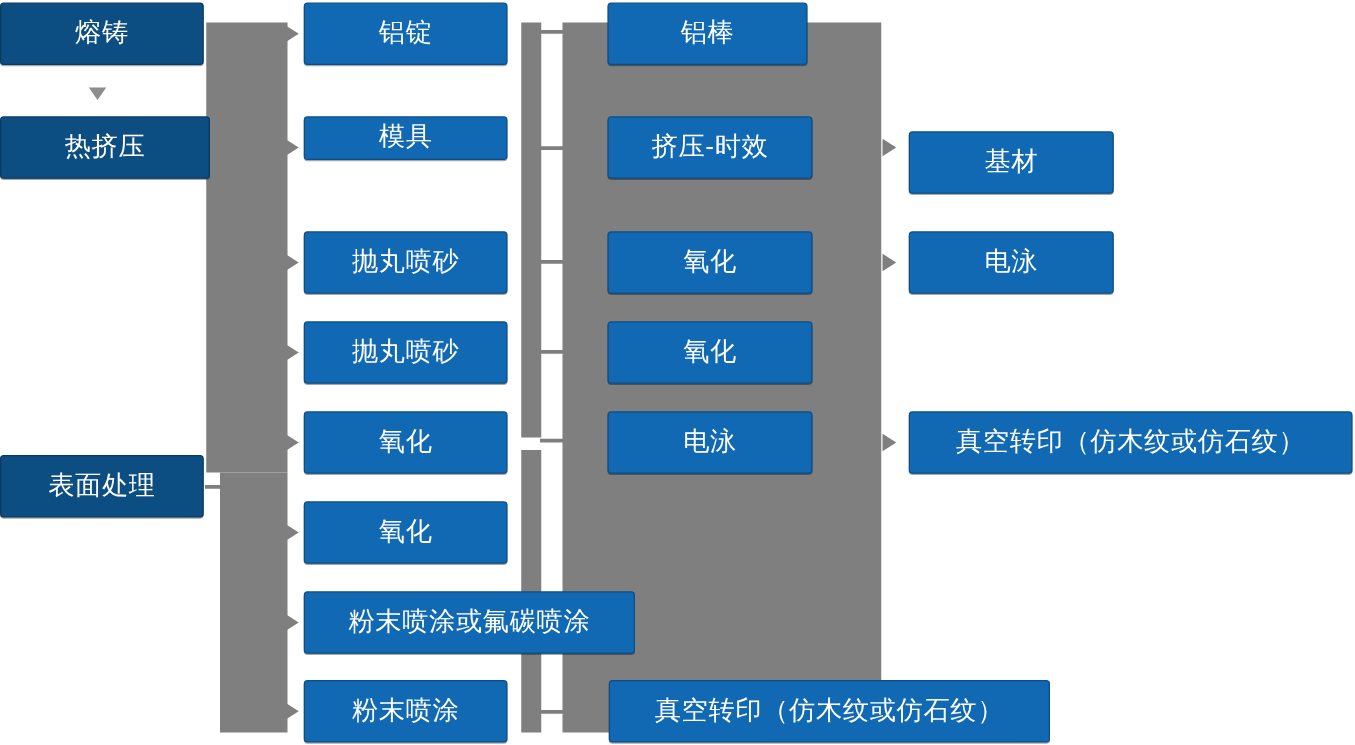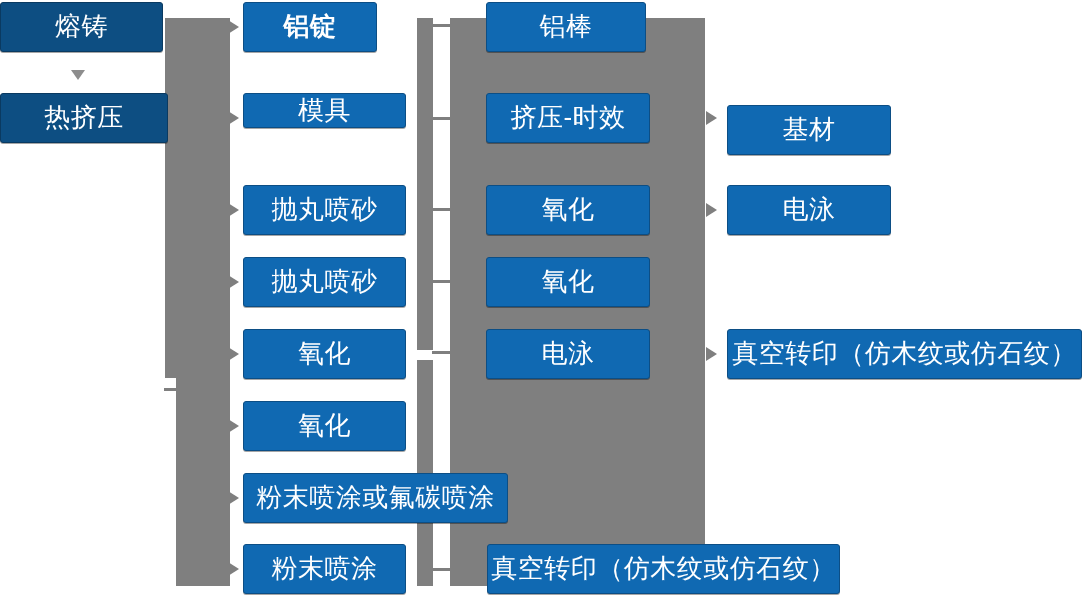--- a/index.html
+++ b/index.html
@@ -68,21 +68,21 @@
     background: #0d4e82;
     border-color: #0a3a61;
   }
   .box.light {
     background: #1069b2;
     border-color: #0c4e85;
   }
   .box .lbl {
     display: block;
   }
-  .fs21 { font-size: 26px; }
+  .fs21 { font-size: 21px; }
 </style>
 </head>
 <body>
 
 <div id="canvas">
 
   <div class="gray" style="left:165px; top:18px; width:65px; height:360px;"></div>
   <div class="gray" style="left:176px; top:378px; width:54px; height:208px;"></div>
 
   <div class="arrow-d" style="left:71px; top:70px; border-top-color:#8d8d8d;"></div>
@@ -113,22 +113,25 @@
   <div class="arrow-r" style="left:706px; top:111px;"></div>
   <div class="arrow-r" style="left:706px; top:203px;"></div>
   <div class="arrow-r" style="left:706px; top:347px;"></div>
 
   <div class="box dark fs21" style="left:0px; top:2px; width:163px; height:50px;">
     <span class="lbl">熔铸</span>
   </div>
   <div class="box dark fs21" style="left:0px; top:93px; width:168px; height:50px;">
     <span class="lbl">热挤压</span>
   </div>
+  <div class="box dark fs21" style="left:0px; top:364px; width:163px; height:50px;">
+    <span class="lbl">表面处理</span>
+  </div>
 
-  <div class="box light fs21" style="left:243px; top:2px; width:134px; height:50px;font-weight:bold;">
+  <div class="box light fs21" style="left:243px; top:2px; width:163px; height:50px;">
     <span class="lbl">铝锭</span>
   </div>
   <div class="box light fs21" style="left:243px; top:93px; width:163px; height:35px;">
     <span class="lbl">模具</span>
   </div>
   <div class="box light fs21" style="left:243px; top:185px; width:163px; height:50px;">
     <span class="lbl">抛丸喷砂</span>
   </div>
   <div class="box light fs21" style="left:243px; top:257px; width:163px; height:50px;">
     <span class="lbl">抛丸喷砂</span>

